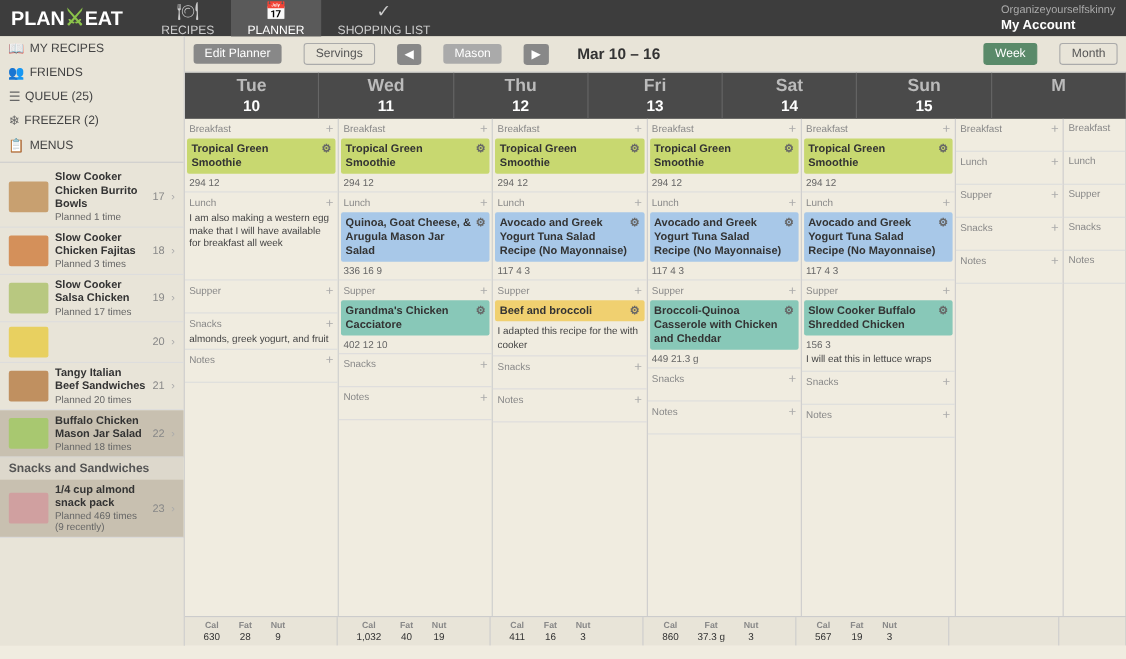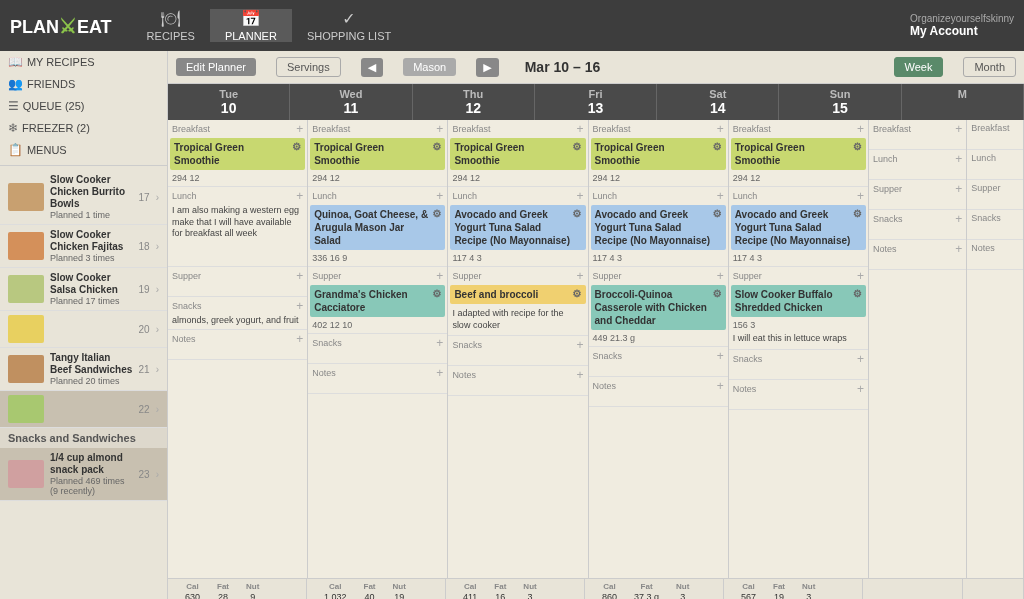--- a/index.html
+++ b/index.html
@@ -1,19 +1,19 @@
 <!DOCTYPE html>
 <html><head>
   <meta charset="utf-8">
   <style>
     * { box-sizing: border-box; margin: 0; padding: 0; }
     body { font-family: Arial, sans-serif; font-size: 11px; background: #f0ece0; width: 1024px; height: 599px; overflow: hidden; }
 
     
-    #header { background: #3d3d3d; height: 51px; display: flex; align-items: center; padding: 0 10px; }
+    #header { background: #3d3d3d; height: 33px; display: flex; align-items: center; padding: 0 10px; }
     #logo { color: white; font-size: 18px; font-weight: bold; margin-right: 20px; display: flex; align-items: center; gap: 4px; }
     #logo .logo-fork { font-size: 20px; color: #8bc34a; }
     .nav-item { color: #ccc; text-align: center; padding: 0 15px; cursor: pointer; display: flex; flex-direction: column; align-items: center; font-size: 11px; }
     .nav-item.active { color: white; background: #555; }
     .nav-item .nav-icon { font-size: 16px; margin-bottom: 2px; }
     #account { margin-left: auto; color: #aaa; font-size: 10px; }
     #account .account-name { color: white; font-size: 12px; font-weight: bold; }
 
     
     #main { display: flex; height: 554px; }
@@ -52,21 +52,21 @@
     .btn-outline { background: transparent; color: #555; border: 1px solid #aaa; padding: 3px 10px; border-radius: 3px; cursor: pointer; font-size: 11px; }
     .btn-active { background: #5a8a6a; color: white; border: 1px solid #5a8a6a; }
     .nav-arrow { background: #888; color: white; border: none; padding: 3px 7px; border-radius: 3px; cursor: pointer; font-size: 11px; }
     .date-range { font-size: 14px; font-weight: bold; color: #333; margin: 0 6px; }
     .today-btn { background: #aaa; color: white; border: none; padding: 3px 10px; border-radius: 3px; cursor: pointer; font-size: 11px; }
 
     
     #calendar { flex: 1; overflow-y: auto; display: flex; flex-direction: column; }
     .cal-header { display: flex; background: #4a4a4a; color: white; font-size: 11px; font-weight: bold; }
     .cal-header-cell { flex: 1; text-align: center; padding: 4px 2px; border-right: 1px solid #666; }
-    .cal-header-cell .day-name { font-size: 11px; color: #bbb; }
+    .cal-header-cell .day-name { font-size: 16px; color: #bbb; }
     .cal-header-cell .day-num { font-size: 14px; }
 
     .cal-body { display: flex; flex: 1; }
     .cal-col { flex: 1; border-right: 1px solid #ccc; display: flex; flex-direction: column; min-width: 0; }
     .cal-col.sun-col { flex: 0.7; }
     .cal-col.mon-col { flex: 0.4; }
 
     .meal-section { border-bottom: 1px solid #ddd; padding: 2px; min-height: 30px; }
     .meal-label { font-size: 9px; color: #888; display: flex; align-items: center; justify-content: space-between; padding: 1px 2px; }
     .meal-label .add-btn { color: #aaa; cursor: pointer; font-size: 12px; line-height: 1; }
@@ -175,20 +175,24 @@
       <div class="recipe-thumb t5"></div>
       <div class="recipe-info">
         <div class="recipe-name">Tangy Italian Beef Sandwiches</div>
         <div class="recipe-planned">Planned 20 times</div>
       </div>
       <span class="recipe-num">21</span>
       <span class="recipe-arrow">›</span>
     </div>
     <div class="recipe-item current-item">
       <div class="recipe-thumb t6"></div>
+      <div class="recipe-info">
+        <div class="recipe-name">Buffalo Chicken Mason Jar Salad</div>
+        <div class="recipe-planned">Planned 18 times</div>
+      </div>
       <span class="recipe-num">22</span>
       <span class="recipe-arrow">›</span>
     </div>
     <div class="snacks-section">Snacks and Sandwiches</div>
     <div class="recipe-item current-item">
       <div class="recipe-thumb t7"></div>
       <div class="recipe-info">
         <div class="recipe-name">1/4 cup almond snack pack</div>
         <div class="recipe-planned">Planned 469 times
 (9 recently)</div>
@@ -360,21 +364,21 @@
           </div>
           <div class="meal-section">
             <div class="meal-label">
               <span>Supper</span>
               <span class="add-btn">+</span>
             </div>
             <div class="meal-card yellow">
               <span class="meal-card-name">Beef and broccoli</span>
               <span class="meal-card-icon">⚙</span>
             </div>
-            <div class="meal-note">I adapted with recipe for the slow cooker</div>
+            <div class="meal-note">I adapted this recipe for the with cooker</div>
           </div>
           <div class="meal-section">
             <div class="meal-label">
               <span>Snacks</span>
               <span class="add-btn">+</span>
             </div>
           </div>
           <div class="meal-section">
             <div class="meal-label">
               <span>Notes</span>

